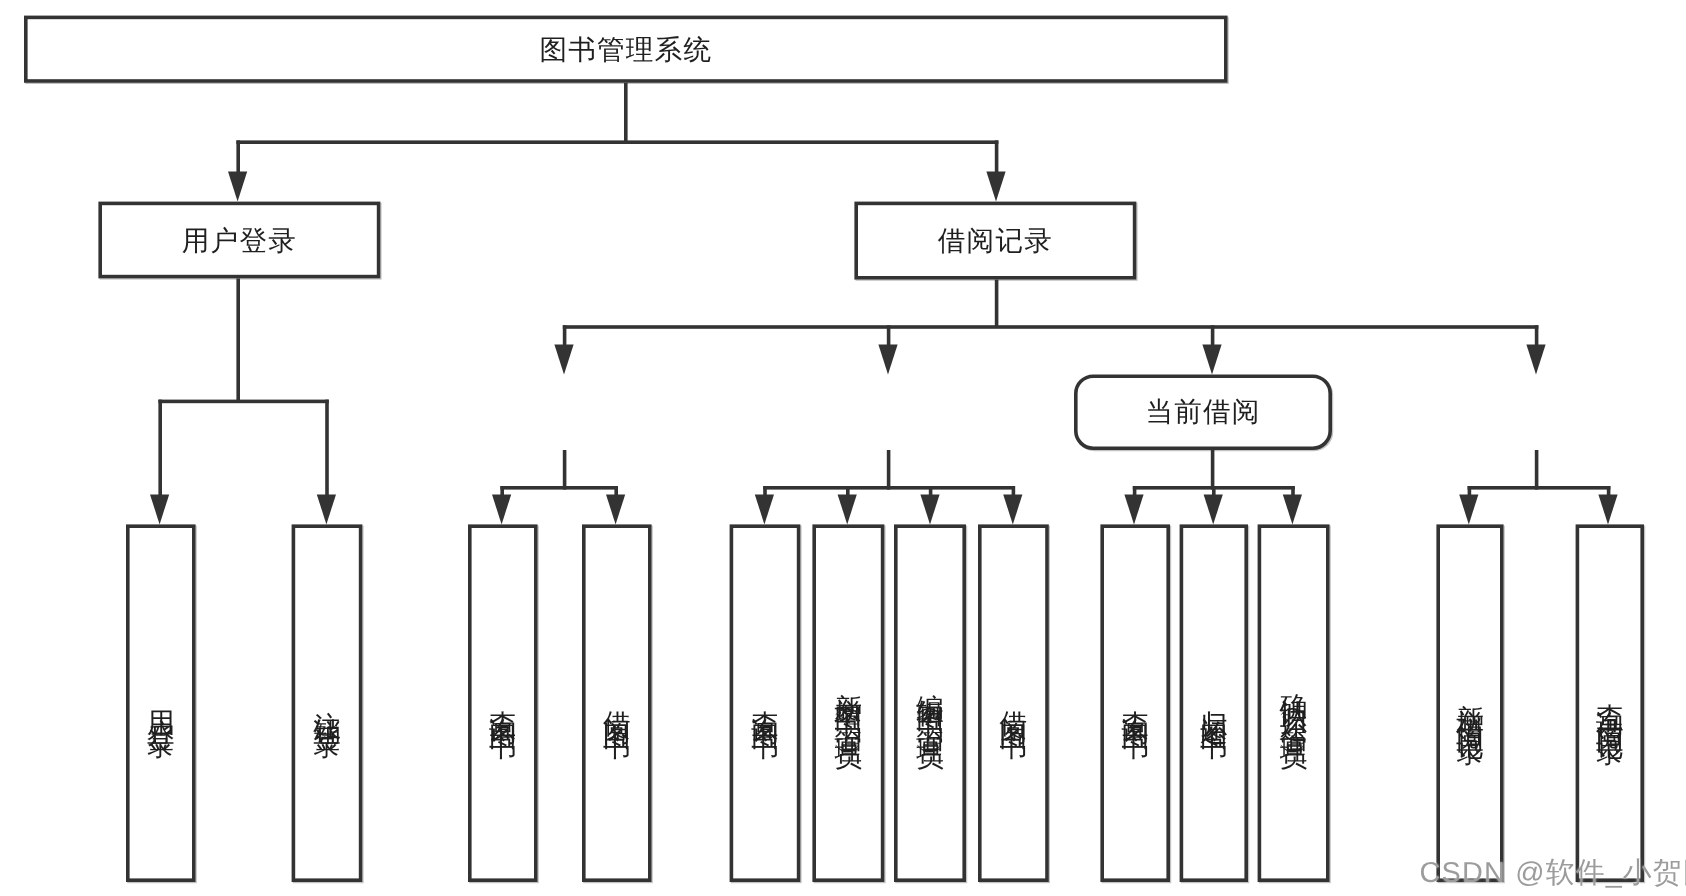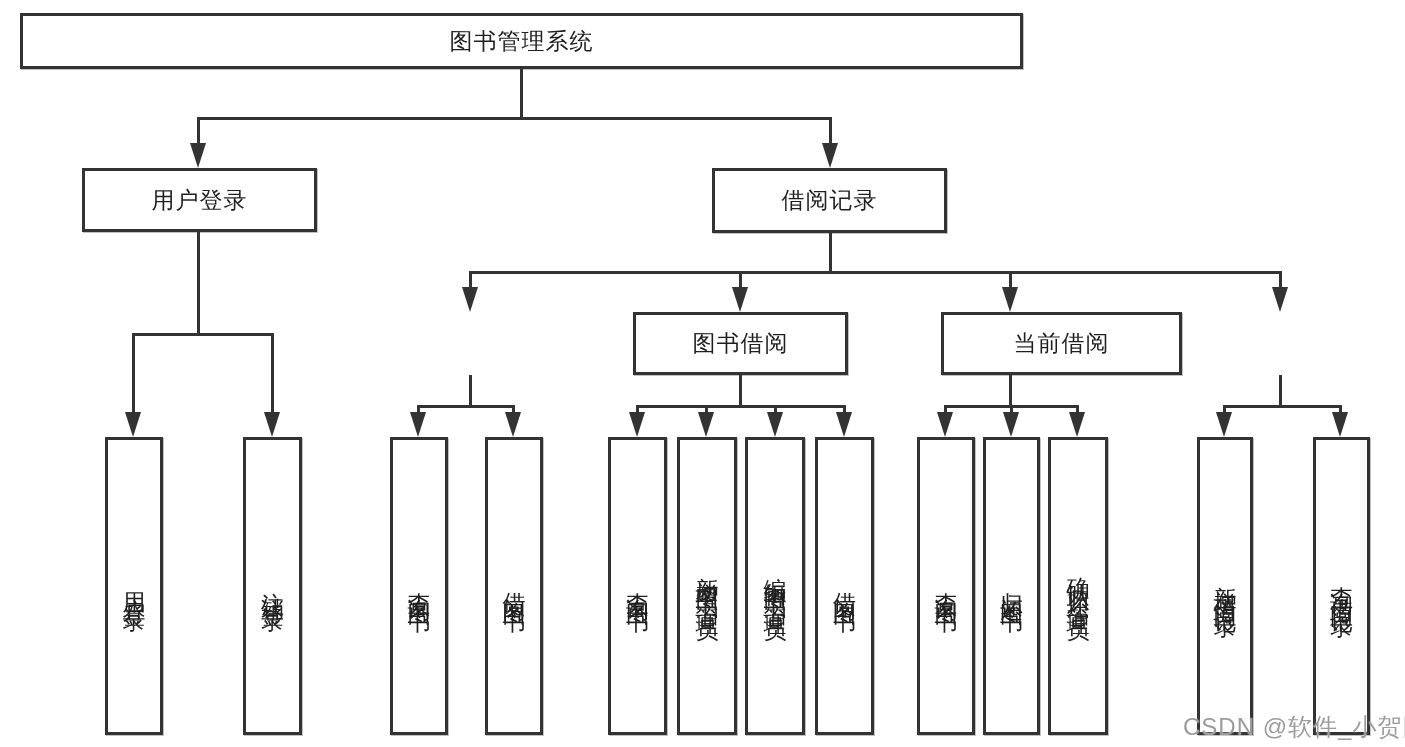--- a/index.html
+++ b/index.html
@@ -54,21 +54,21 @@
     text-shadow:0 0 2px rgba(255,255,255,.8);
   }
 
   
   .b-root { left:20px;  top:13px;  width:1003px; height:56px; }
   .b-ul   { left:82px;  top:168px; width:235px;  height:64px; }
   .b-bm   { left:712px; top:168px; width:235px;  height:65px; }
 
   .b-nb   { left:363px;  top:312px; width:215px; height:63px; }
   .b-bw   { left:633px;  top:312px; width:215px; height:63px; }
-  .b-cb   { left:941px;  top:312px; width:241px; height:63px; }
+  .b-cb   { left:895px;  top:312px; width:215px; height:63px;border-radius:16px; }
   .b-br   { left:1172px; top:312px; width:218px; height:63px; }
 
   .b-ul1 { left:105px;  top:437px; width:58px; height:298px; }
   .b-ul2 { left:243px;  top:437px; width:59px; height:298px; }
   .b-nb1 { left:390px;  top:437px; width:58px; height:298px; }
   .b-nb2 { left:485px;  top:437px; width:58px; height:298px; }
   .b-bw1 { left:608px;  top:437px; width:59px; height:298px; }
   .b-bw2 { left:677px;  top:437px; width:60px; height:298px; }
   .b-bw3 { left:745px;  top:437px; width:60px; height:298px; }
   .b-bw4 { left:815px;  top:437px; width:59px; height:298px; }
@@ -141,21 +141,20 @@
 </head>
 <body>
 
 <div id="canvas">
 
   <div class="node h-node b-root">图书管理系统</div>
 
   <div class="node h-node b-ul">用户登录</div>
   <div class="node h-node b-bm">借阅记录</div>
 
-  <div class="node h-node b-bw">图书借阅</div>
   <div class="node h-node b-cb">当前借阅</div>
 
   <div class="node v-node b-ul1">用户登录</div>
   <div class="node v-node b-ul2">注销登录</div>
 
   <div class="node v-node b-nb1">查询图书</div>
   <div class="node v-node b-nb2">借阅图书</div>
 
   <div class="node v-node b-bw1">查询图书</div>
   <div class="node v-node b-bw2">新增图书（管理员）</div>

